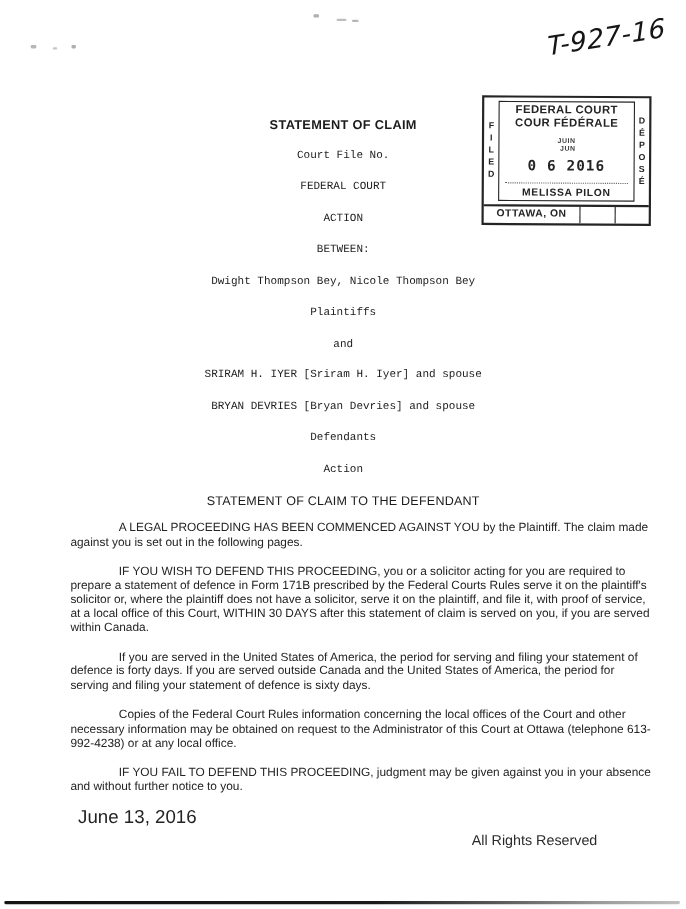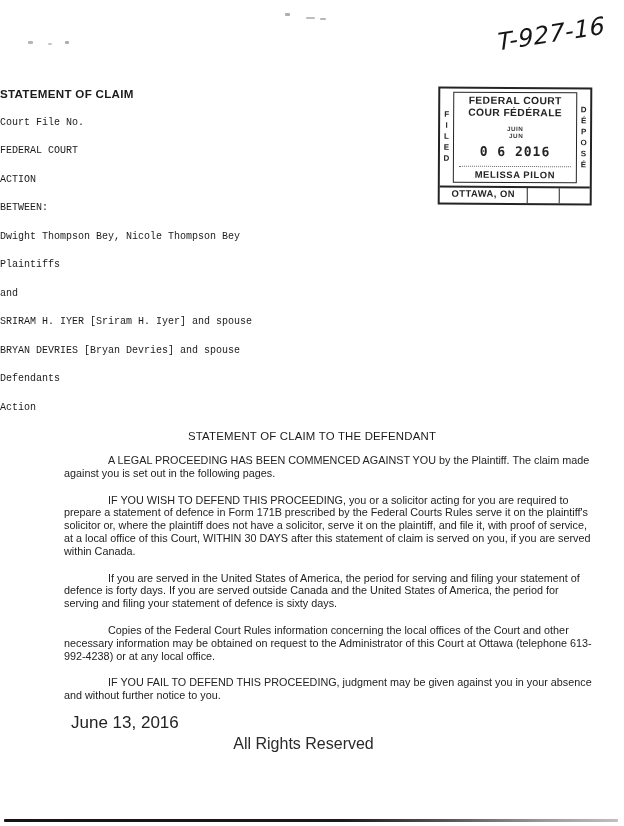--- a/index.html
+++ b/index.html
@@ -7,21 +7,21 @@
     width:624px; height:826px;
     background:#ffffff;
     position:relative;
     font-family:"Liberation Sans", sans-serif;
     color:#1f1f1f;
     overflow:hidden;
   }
   .page { position:absolute; inset:0; background:#fff; }
 
   
-  .header-block { padding-top:80px; color:#1b1b1b; }
+  .header-block { padding-top:100px; text-align:center; color:#1b1b1b; }
   .hline {
     line-height:28.5px;
     font-size:10px;
     font-family:Liberation Mono, monospace;
     white-space:nowrap;
   }
   .hline.title {
     font-family:"Liberation Sans", sans-serif;
     font-weight:bold;
     font-size:11.6px;
@@ -39,21 +39,21 @@
   
   .body-text {
     padding:4px 28px 0 64px;
     font-size:10.8px;
     line-height:12.8px;
     color:#232323;
     text-align:left;
   }
   .body-text p { margin:0 0 14px 0; text-indent:44px; }
   .doc-date { margin:13px 0 0 7px; font-size:17px; line-height:13px; }
-  .rights { margin:8px 53px 0 0; font-size:16px; line-height:13px; text-align:center; color:#2a2a2a; }
+  .rights { margin:8px 53px 0 0; font-size:13px; line-height:13px; text-align:right; color:#2a2a2a; }
 
   
   .stamp {
     position:absolute; left:438px; top:87px; width:150px;
     border:2.5px solid #242424;
     background:rgba(255,255,255,0.9);
     color:#242424;
     transform:rotate(0.3deg);
   }
   .stamp-main { display:flex; align-items:stretch; }

